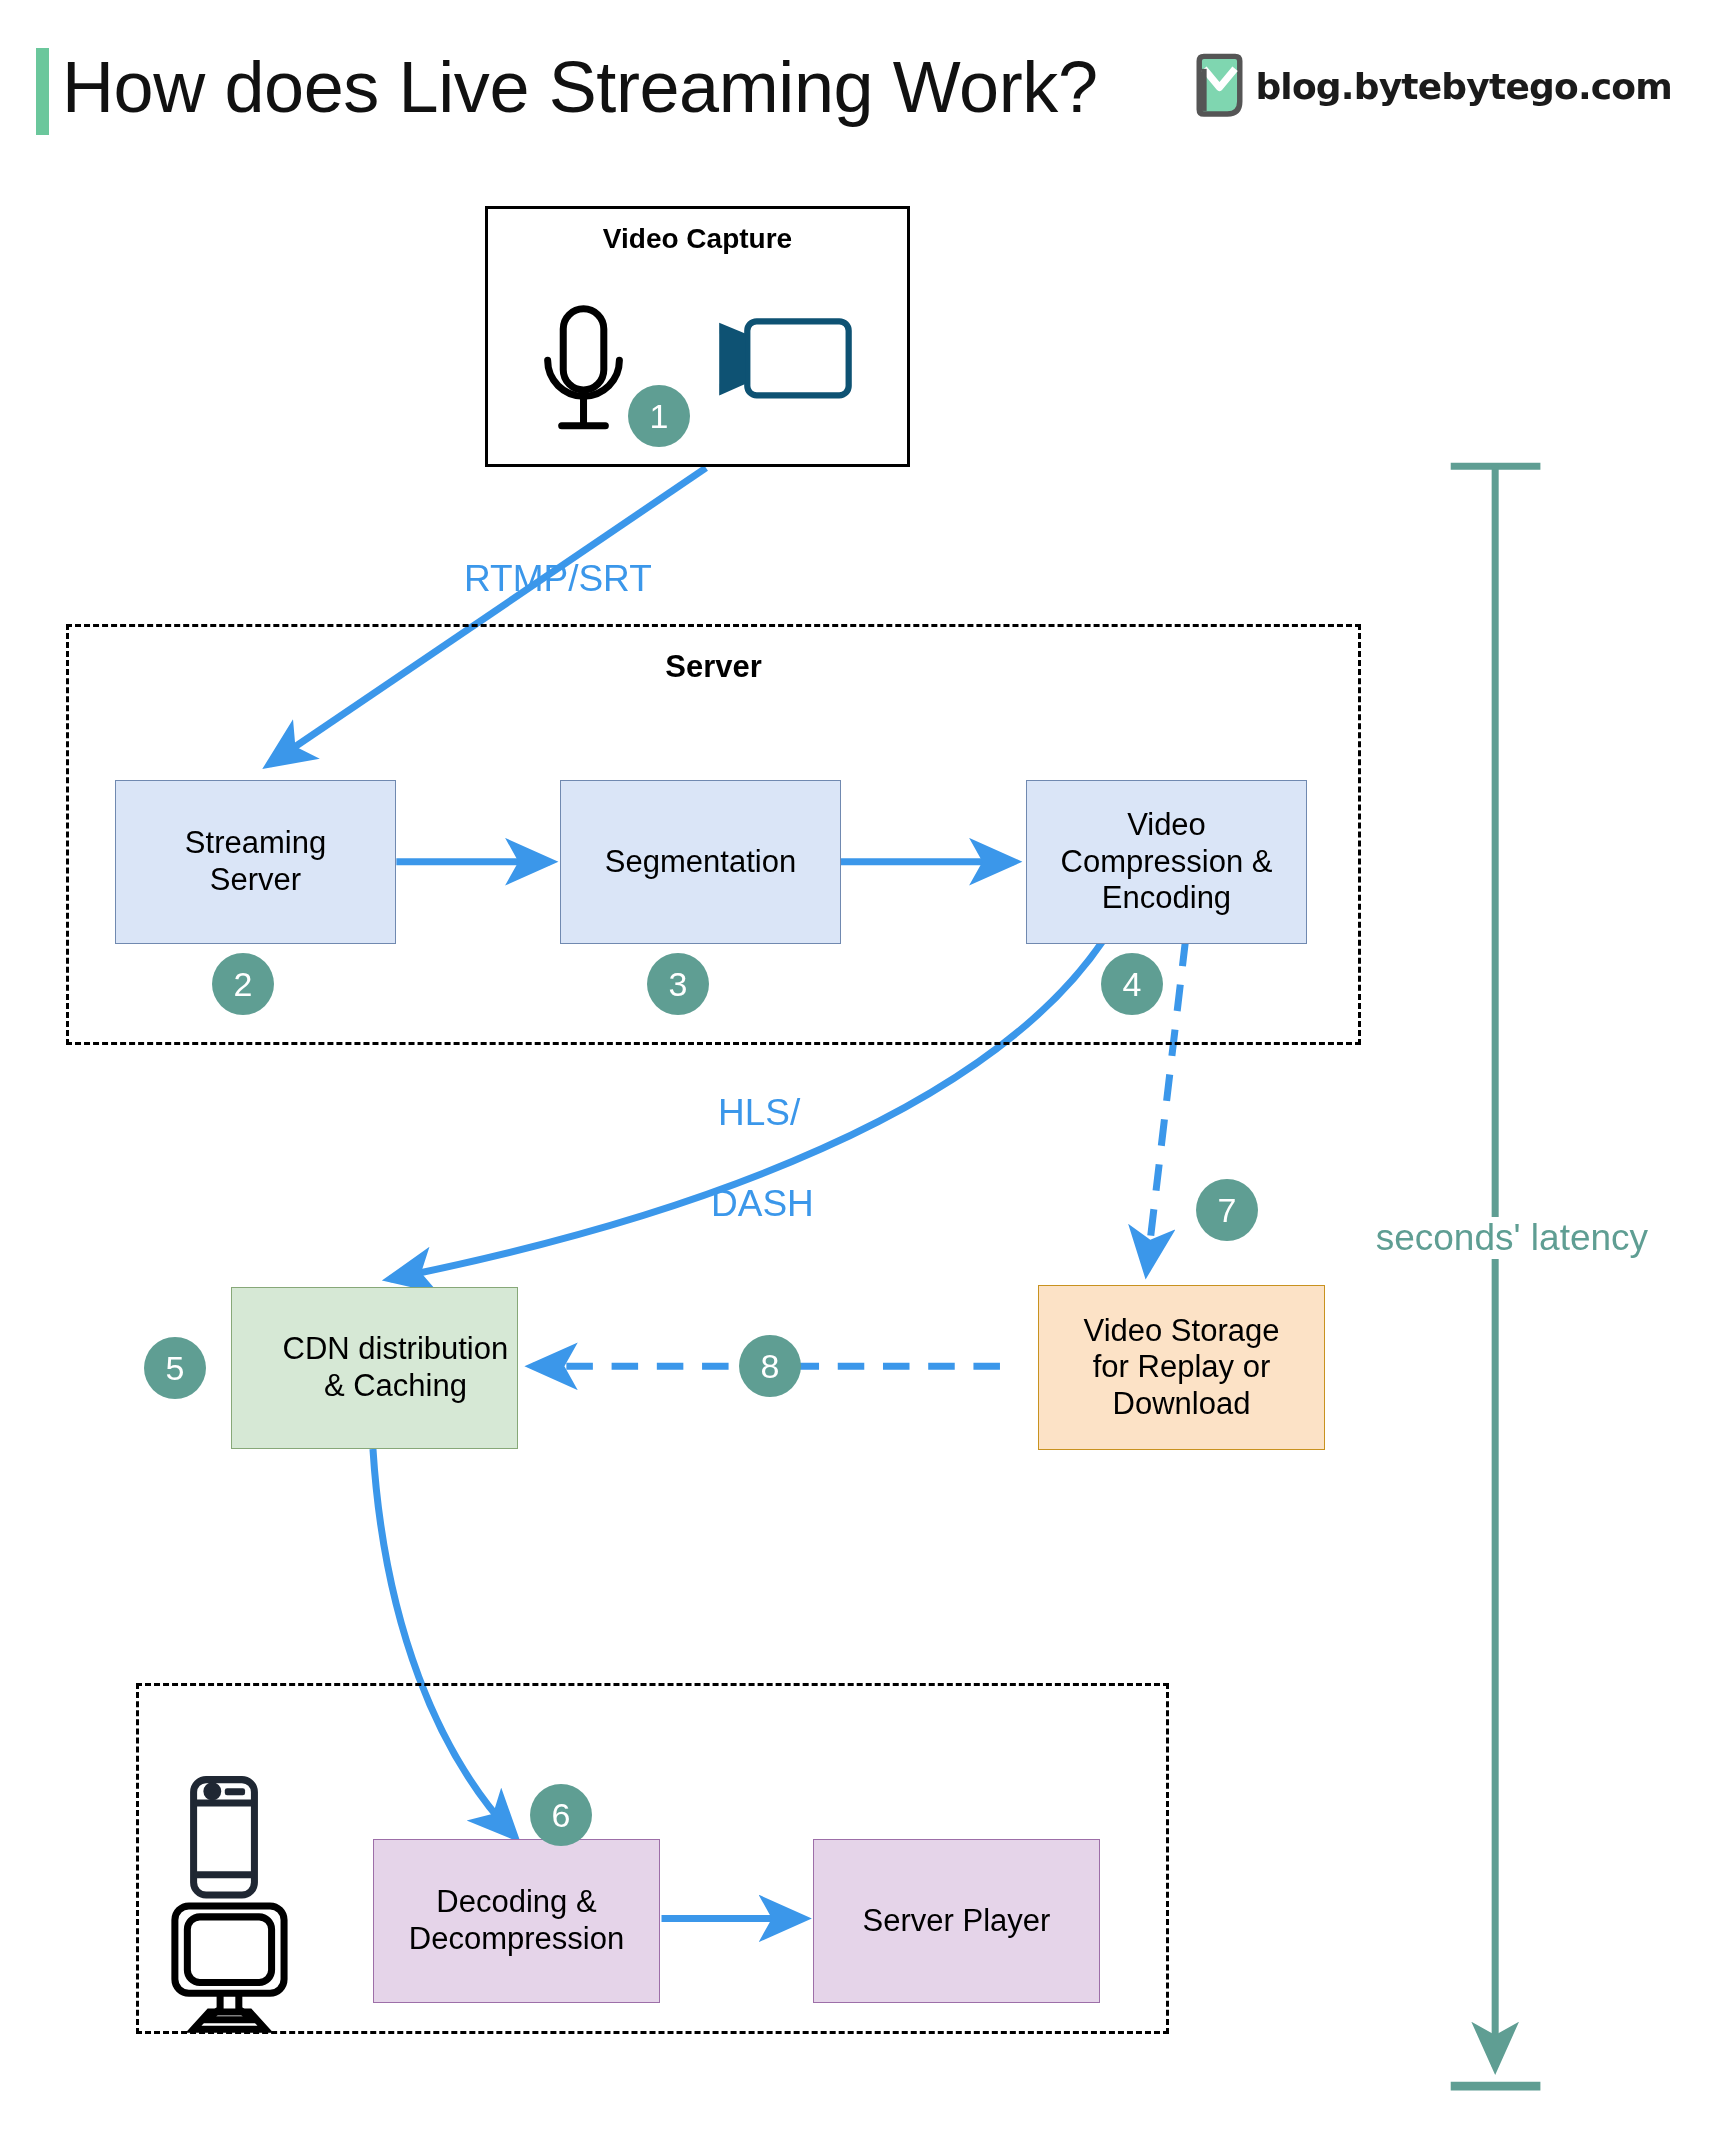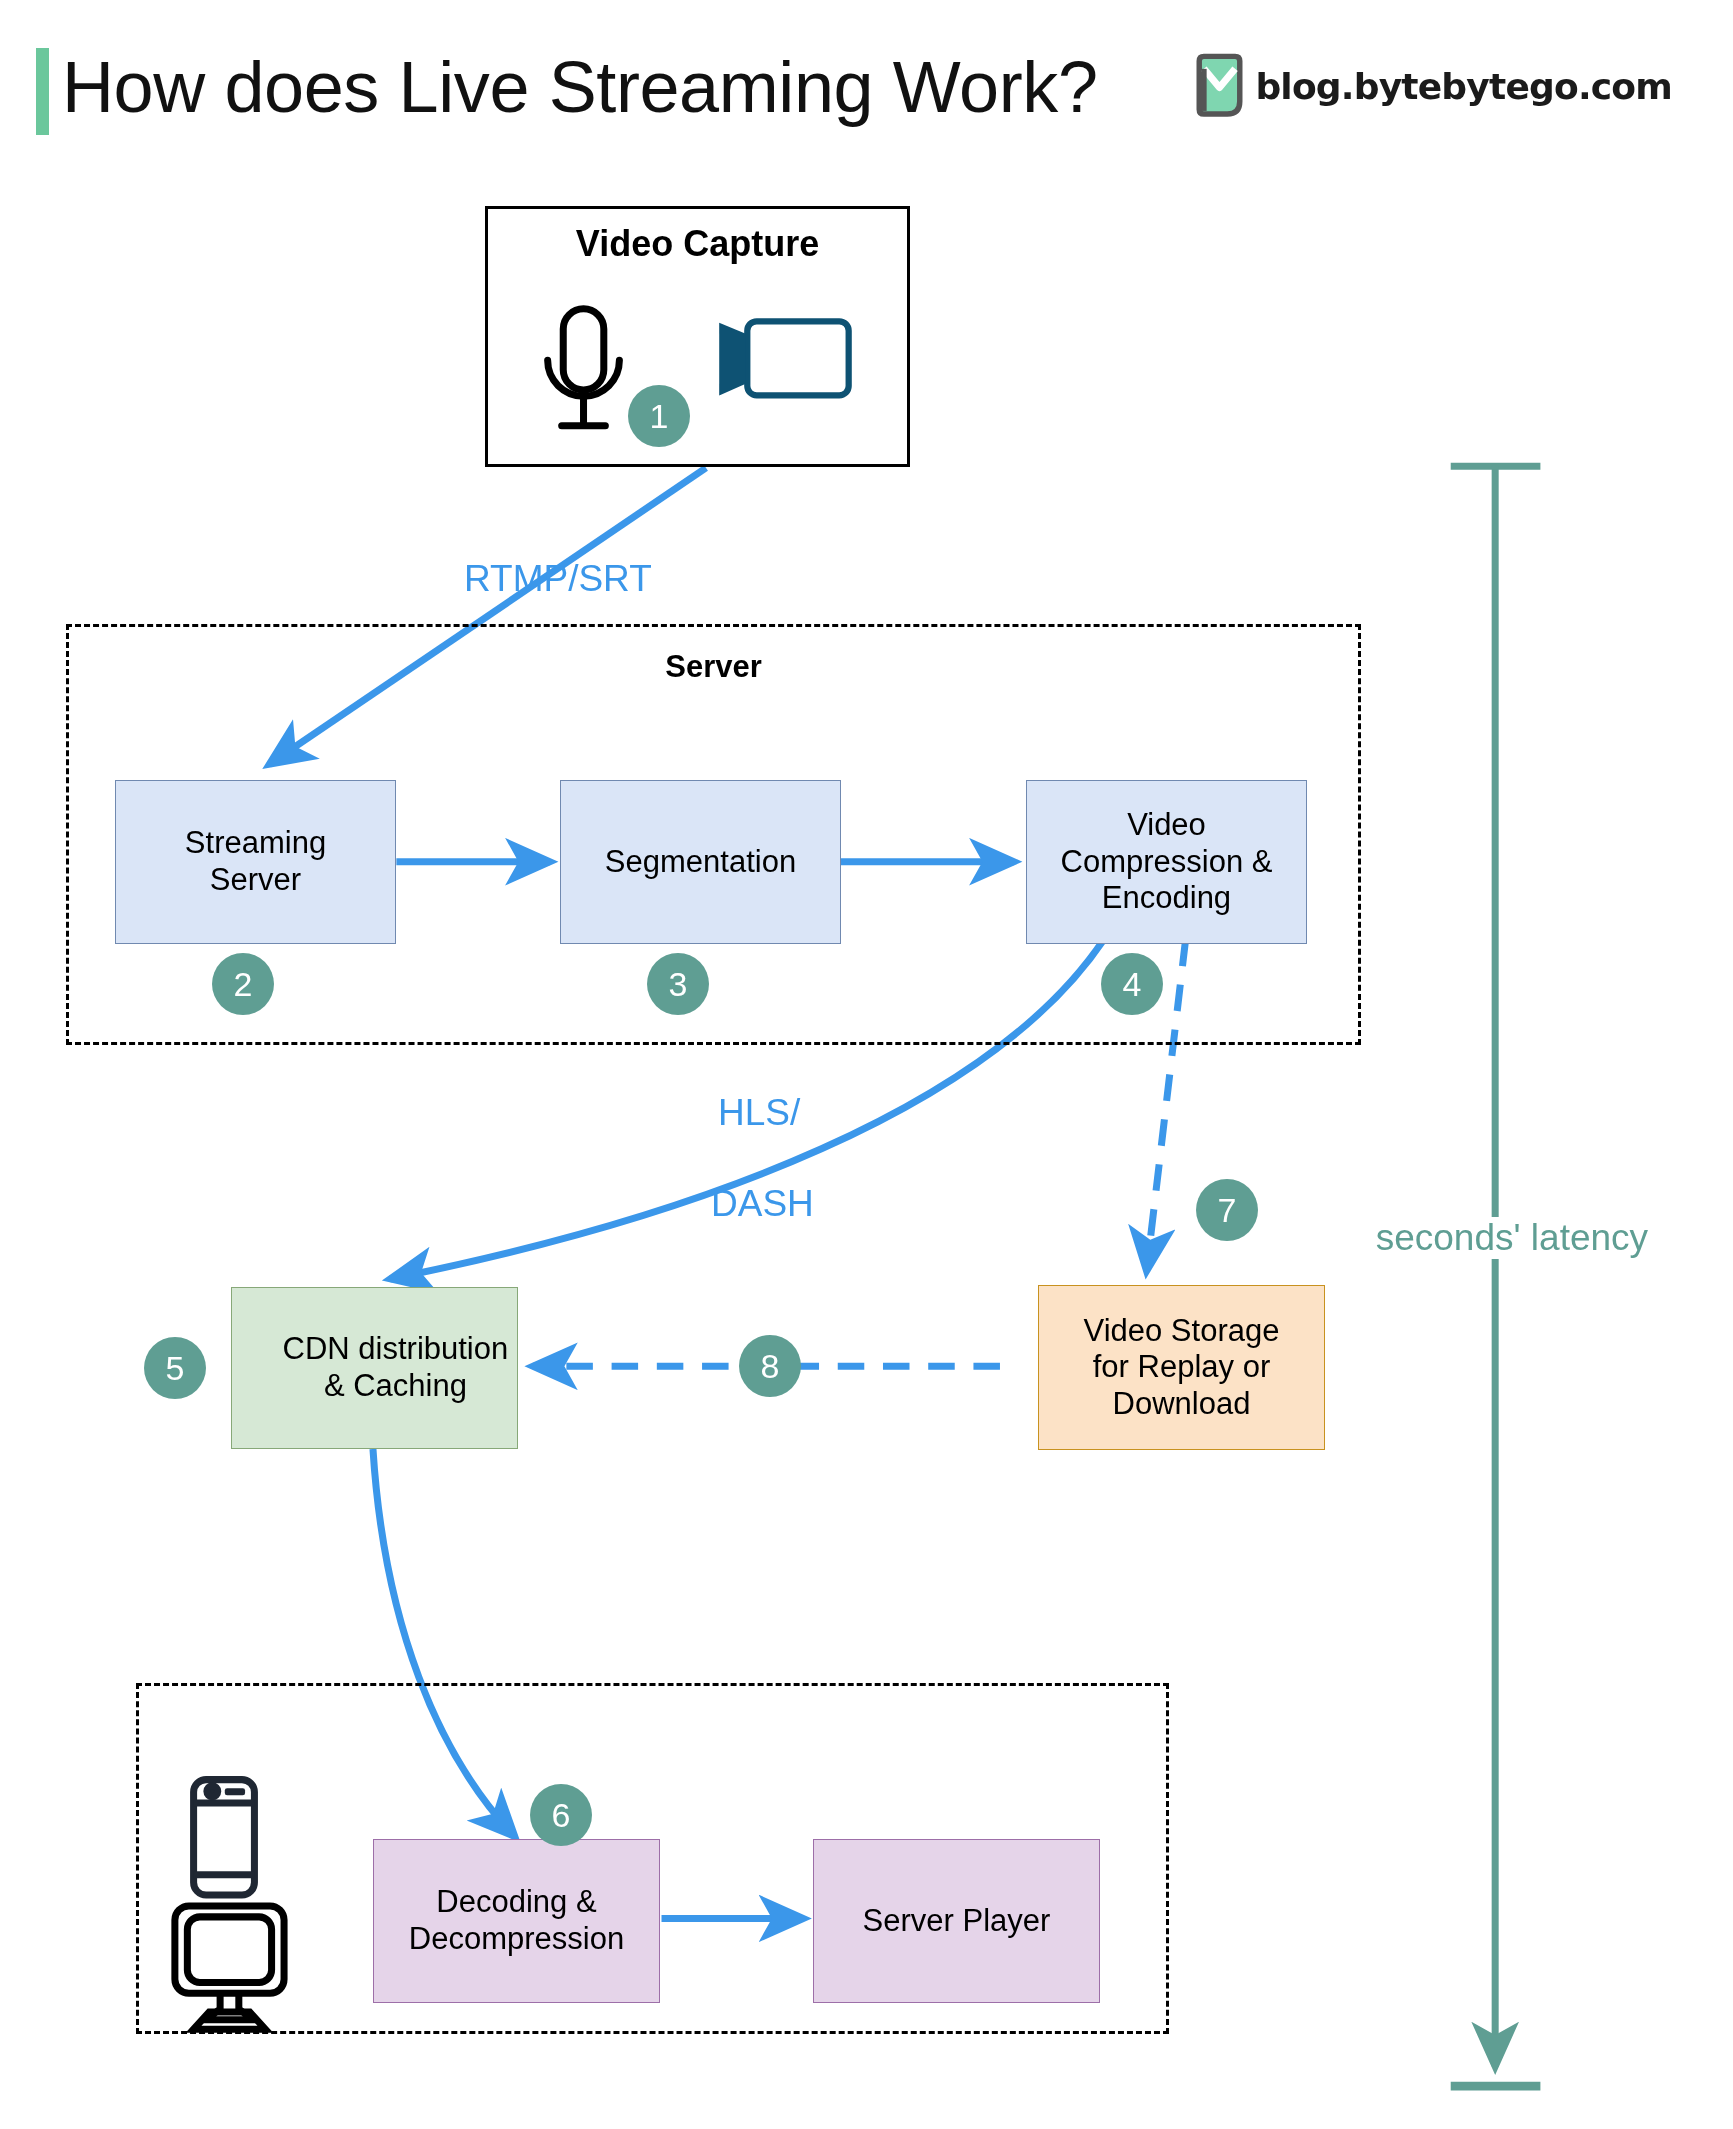--- a/index.html
+++ b/index.html
@@ -39,21 +39,21 @@
   
   .group{position:absolute;box-sizing:border-box;border:3.1px dashed #000;}
   .group-title{
     position:absolute;text-align:center;font-size:31px;font-weight:700;color:#000;
     white-space:nowrap;
   }
 
   
   .solidbox{position:absolute;box-sizing:border-box;border:3.1px solid #000;background:#fff;}
   .solidbox-title{
-    position:absolute;text-align:center;font-size:36px;font-weight:700;color:#000;white-space:nowrap;
+    position:absolute;text-align:center;font-size:28px;font-weight:700;color:#000;white-space:nowrap;
   }
 
   
   .badge{
     position:absolute;width:62px;height:62px;border-radius:50%;
     background:#5f9e93;color:#fff;
     display:flex;align-items:center;justify-content:center;
     font-size:34px;line-height:1;z-index:40;
   }
 

